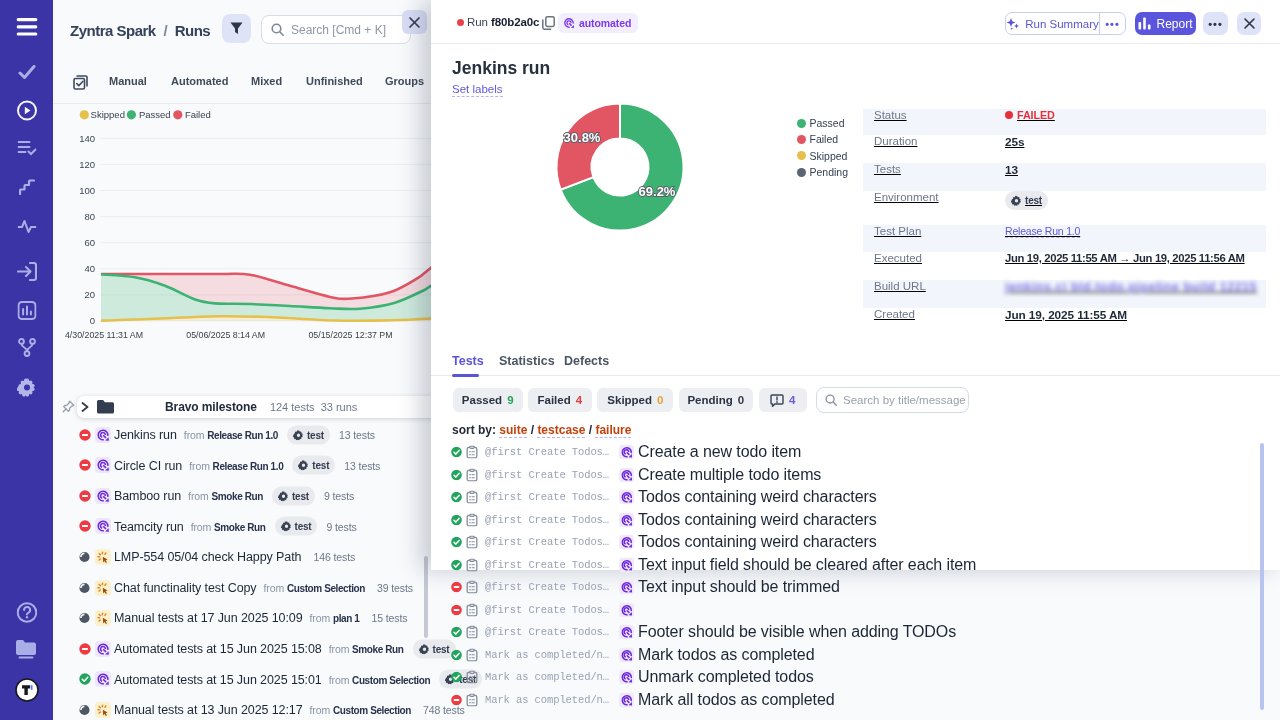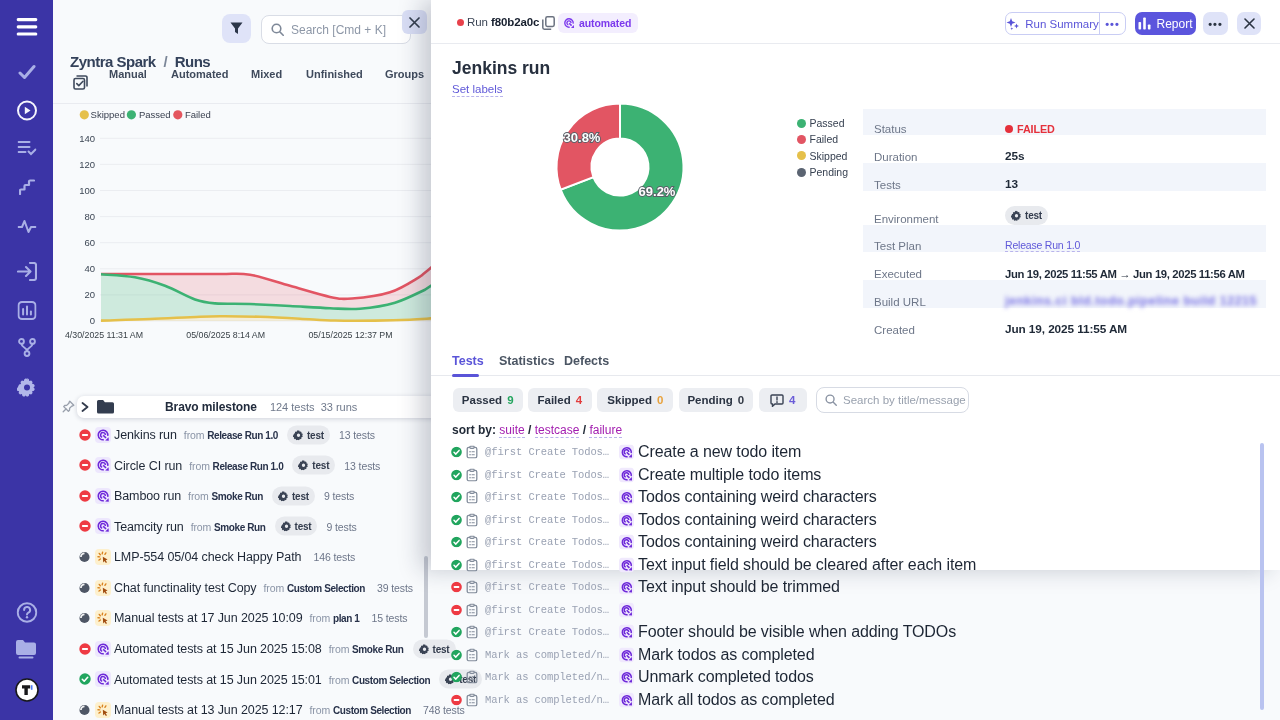--- a/index.html
+++ b/index.html
@@ -6,28 +6,28 @@
 html,body { width:1280px; height:720px; overflow:hidden; }
 body { font-family:"Liberation Sans", sans-serif; background:#f8fafc; position:relative; }
 svg { display:block; }
 
 
 #sidebar { position:absolute; left:0; top:0; width:53px; height:720px; background:#3b34a6; z-index:30; }
 #sidebar .ic { position:absolute; left:50%; transform:translateX(-50%); }
 
 
 #main { position:absolute; left:53px; top:0; width:1227px; height:720px; background:#f8fafc; }
-#hdr-title { position:absolute; left:17px; top:22px; font-size:15px; font-weight:bold; color:#33415a; letter-spacing:-0.5px; white-space:nowrap;margin-top:31px; }
+#hdr-title { position:absolute; left:17px; top:22px; font-size:15px; font-weight:bold; color:#33415a; letter-spacing:-0.5px; white-space:nowrap; }
 #hdr-title .sl { color:#7b8698; font-weight:600; padding:0 4px; }
 #btn-filter { position:absolute; left:169px; top:14px; width:29px; height:29px; background:#dfe3f8; border-radius:8px; display:flex; align-items:center; justify-content:center; }
 #searchbox { position:absolute; left:208px; top:15px; width:150px; height:29px; background:#fff; border:1px solid #d9dde6; border-radius:8px; display:flex; align-items:center; padding-left:9px; }
 #searchbox .ph { color:#8d97a7; font-size:12px; margin-left:7px; white-space:nowrap; }
 #btn-clear { position:absolute; left:349px; top:10px; width:25px; height:24px; background:#d9def5; border-radius:6px; display:flex; align-items:center; justify-content:center; z-index:5; }
 #tabsrow { position:absolute; left:0; top:60px; width:100%; height:44px; border-bottom:1px solid #e9ebf0; }
-#tabsrow .t { position:absolute; top:8px; font-size:11px; font-weight:600; color:#3f4a5c; }
+#tabsrow .t { position:absolute; top:15px; font-size:11px; font-weight:600; color:#3f4a5c; }
 
 #chart { position:absolute; left:0; top:104px; }
 
 #runs { position:absolute; left:0; top:344px; width:100%; }
 .runrow { position:absolute; left:0; width:100%; height:30px; }
 .runrow .st { position:absolute; left:26px; top:50%; transform:translateY(-50%); }
 .runrow .ty { position:absolute; left:41.5px; top:50%; transform:translateY(-50%); }
 .runrow .nm { position:absolute; left:61px; top:50%; transform:translateY(-50%); font-size:12.5px; letter-spacing:-0.1px; color:#1e2736; white-space:nowrap; display:flex; align-items:center; }
 .runrow .meta { font-size:10.5px; color:#8a94a6; font-weight:400; letter-spacing:-0.1px; }
 .runrow .meta b { color:#28324a; font-weight:bold; font-size:10px; letter-spacing:-0.4px; }
@@ -48,34 +48,34 @@
 #btn-report { left:704px; width:61px; background:#5b55dd; color:#fff; font-weight:400; gap:5px; }
 #btn-dots { left:772px; width:25px; background:#dfe3f8; color:#2b3442; font-weight:bold; font-size:11px; letter-spacing:1px; }
 #btn-close { left:806px; width:24px; background:#dfe3f8; color:#2b3442; }
 #dtitle { position:absolute; left:21px; top:58px; font-size:17.5px; font-weight:bold; color:#27303f; }
 #setlabels { position:absolute; left:21px; top:83px; font-size:11.5px; color:#6059d8; border-bottom:1px dashed #b9b4ec; padding-bottom:1px; }
 #donut { position:absolute; left:119px; top:97px; }
 #dlegend { position:absolute; left:365.5px; top:115px; font-size:10.5px; color:#374151; }
 #dlegend .row { display:flex; align-items:center; height:16.3px; }
 #dlegend .dot { width:9px; height:9px; border-radius:50%; margin-right:4px; }
 #stable { position:absolute; left:432px; top:109px; width:403px; font-size:11.5px; }
-.srow { display:flex; align-items:flex-end; }
+.srow { display:flex; align-items:flex-start;text-decoration:underline; }
 .srow.odd { background:#f2f5fb; }
 .srow .lbl { width:142px; padding-left:11px; color:#6e7789; flex-shrink:0; }
 .srow .val { color:#1f2937; font-weight:bold; font-size:11.8px; white-space:nowrap; letter-spacing:-0.1px; }
 #dtabs { position:absolute; left:0; top:346px; width:100%; height:30px; border-bottom:1px solid #e7e9ee; }
 #dtabs .dt { position:absolute; top:8px; font-size:12.5px; color:#4b5563; font-weight:600; }
 #dtabs .dt.active { color:#5a54d8; }
 #dtabs .underline { position:absolute; left:21px; top:28px; width:27px; height:2.5px; background:#5a54d8; border-radius:2px; }
 #dfilters { position:absolute; left:0; top:388px; width:100%; height:24px; }
 .fpill { position:absolute; top:0; height:24px; background:#eceef2; border-radius:6px; display:flex; align-items:center; justify-content:center; font-size:11.5px; color:#2a3342; font-weight:600; gap:5px; }
 #dsearch { position:absolute; left:385px; top:-1px; width:153px; height:26px; border:1px solid #d7dbe4; border-radius:8px; background:#fff; display:flex; align-items:center; padding-left:8px; overflow:hidden; }
 #dsearch .ph { color:#99a1ae; font-size:11.5px; margin-left:6px; white-space:nowrap; }
 #dsort { position:absolute; left:21px; top:423px; font-size:12px; color:#222b38; font-weight:600; }
-#dsort a { color:#a21caf; font-weight:400; text-decoration:none; border-bottom:1px dashed #b9b4ec; }
+#dsort a { color:#c2410c; font-weight:700; text-decoration:none; border-bottom:1px dashed #b9b4ec; }
 #dtests { position:absolute; left:0; top:441px; width:100%; }
 .trow { position:absolute; left:0; width:100%; height:22.5px; }
 .trow .ic1 { position:absolute; left:19.5px; top:50%; transform:translateY(-50%); }
 .trow .ic2 { position:absolute; left:35px; top:50%; transform:translateY(-50%); }
 .trow .mono { position:absolute; left:54px; top:50%; transform:translateY(-50%); font-family:"Liberation Mono", monospace; font-size:10.5px; color:#9aa2b3; letter-spacing:-0.1px; white-space:nowrap; }
 .trow .ic3 { position:absolute; left:188px; top:50%; transform:translateY(-50%); }
 .trow .tnm { position:absolute; left:207px; top:50%; transform:translateY(-50%); font-size:16px; letter-spacing:-0.1px; color:#1d2634; white-space:nowrap; }
 #dscroll { position:absolute; left:829px; top:443px; width:4px; height:267px; background:#b9c3f0; border-radius:2px; }
 #mscroll { position:absolute; left:371px; top:556px; width:4px; height:82px; background:#c5c9d2; border-radius:2px; }
 </style>

